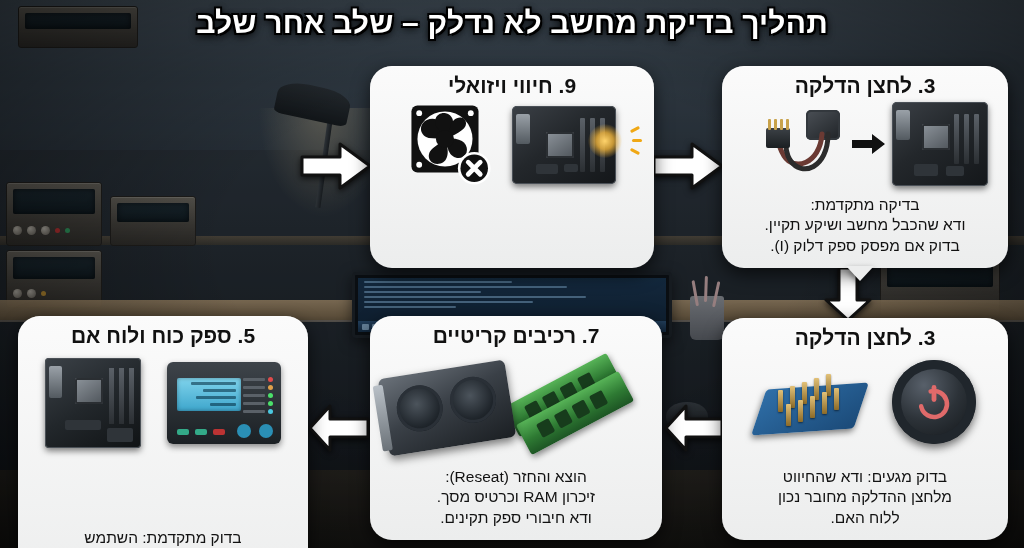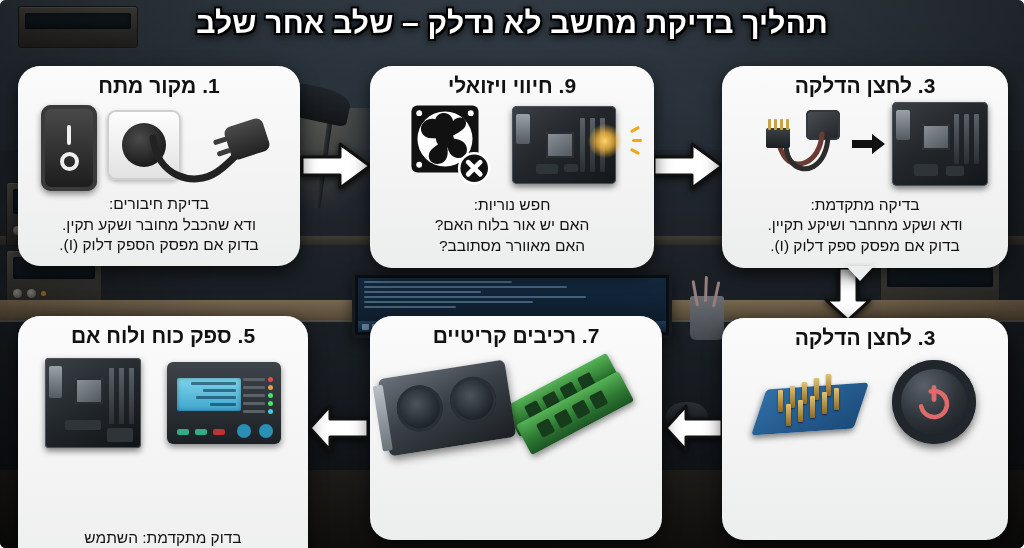--- a/index.html
+++ b/index.html
@@ -9,21 +9,20 @@
     width:1024px; height:548px;
     overflow:hidden;
     font-family:"Liberation Sans","DejaVu Sans",sans-serif;
   }
 
   #stage {
     position:relative;
     width:1024px; height:548px;
     background:#3b82f6;
     overflow:hidden;
-    border-radius:6px;
   }
 
   
   .bg { position:absolute; inset:0; overflow:hidden; }
 
   .bg-sky {
     position:absolute; left:0; top:0; width:1024px; height:190px;
     background:
       linear-gradient(180deg,#4d5a66 0%, #3b4752 38%, #2a333c 100%);
   }
@@ -468,39 +467,20 @@
   </svg>
 
   <svg class="arrow" style="left:664px; top:402px;" width="60" height="52" viewBox="0 0 60 52">
     <path d="M58,17 L22,17 L22,4 L2,26 L22,48 L22,35 L58,35 Z" fill="#ffffff" stroke="#111111" stroke-width="3" stroke-linejoin="round"></path>
   </svg>
 
   <svg class="arrow" style="left:308px; top:402px;" width="62" height="52" viewBox="0 0 62 52">
     <path d="M60,17 L22,17 L22,4 L2,26 L22,48 L22,35 L60,35 Z" fill="#ffffff" stroke="#111111" stroke-width="3" stroke-linejoin="round"></path>
   </svg>
 
-  <div class="card" id="card1">
-    <div class="card-title">1. מקור מתח</div>
-    <div class="card-art" style="gap:4px;">
-      <div style="position:relative; width:176px; height:92px;">
-        <div class="socket" style="position:absolute; left:6px; top:8px;"></div>
-        <svg style="position:absolute; left:46px; top:30px;" width="110" height="62" viewBox="0 0 110 62">
-          <path d="M6,6 C10,44 46,56 70,40 C86,29 92,18 100,14" fill="none" stroke="#222" stroke-width="7" stroke-linecap="round"></path>
-        </svg>
-        <div class="plug" style="position:absolute; left:126px; top:20px; transform:rotate(-18deg);"></div>
-      </div>
-      <div class="rocker">
-        <i class="bar"></i>
-          <i class="circ"></i>
-      </div>
-    </div>
-    <div class="card-body">בדיקת חיבורים:
-ודא שהכבל מחובר ושקע תקין.
-בדוק אם מפסק הספק דלוק (I).</div>
-  </div>
 
   <div class="card" id="card2">
     <div class="card-title">9. חיווי ויזואלי</div>
     <div class="card-art" style="gap:18px;">
       <div class="mobo">
         <div class="io"></div>
         <div class="cpu"></div>
         <div class="slot" style="left:68px"></div>
         <div class="slot" style="left:78px"></div>
         <div class="slot" style="left:88px"></div>
@@ -525,23 +505,20 @@
           <path d="M43,43 C50,61 45,72 34,72 C24,72 20,60 30,53 Z"></path>
           <path d="M43,43 C26,50 16,46 15,56 C15,66 29,70 35,60 Z" opacity="0"></path>
           <path d="M43,43 C60,36 70,30 67,22 C63,14 50,19 49,30 Z"></path>
         </g>
         <circle cx="43" cy="43" r="10.5" fill="#111"></circle>
         <circle cx="77" cy="77" r="19" fill="#fff"></circle>
         <circle cx="77" cy="77" r="16" fill="#111"></circle>
         <path d="M70,70 L84,84 M84,70 L70,84" stroke="#fff" stroke-width="5.5" stroke-linecap="round"></path>
       </svg>
     </div>
-    <div class="card-body">חפש נוריות:
-האם יש אור בלוח האם?
-האם מאוורר מסתובב?</div>
   </div>
 
   <div class="card" id="card3">
     <div class="card-title">3. לחצן הדלקה</div>
     <div class="card-art" style="gap:6px;">
       <div class="mobo" style="width:96px;height:84px;">
         <div class="io"></div>
         <div class="cpu" style="left:30px;top:22px;"></div>
         <div class="slot" style="left:62px; height:50px;"></div>
         <div class="slot" style="left:72px; height:50px;"></div>
@@ -560,21 +537,21 @@
         </svg>
         <div class="conn" style="right:56px; top:22px;">
           <i class="pin" style="left:2px"></i>
             <i class="pin" style="left:8px"></i>
           <i class="pin" style="left:14px"></i>
             <i class="pin" style="left:20px"></i>
         </div>
       </div>
     </div>
     <div class="card-body">בדיקה מתקדמת:
-ודא ושקע מחחבר ושיקע תקיין.
+ודא שהכבל מחשב ושיקע תקיין.
 בדוק אם מפסק ספק דלוק (I).</div>
   </div>
   <div class="notch"></div>
 
   <div class="card" id="card3b">
     <div class="card-title">3. לחצן הדלקה</div>
     <div class="card-art" style="gap:26px; margin:6px 0 4px;">
       <div class="pwr-button">
         <svg width="40" height="40" viewBox="0 0 40 40">
           <circle cx="20" cy="22" r="13" fill="none" stroke="#e06a6a" stroke-width="4.5" stroke-dasharray="62 20" transform="rotate(-105 20 22)" stroke-linecap="round"></circle>
@@ -588,20 +565,23 @@
         <i class="gpin" style="left:48px; top:18px;"></i>
         <i class="gpin" style="left:60px; top:14px;"></i>
         <i class="gpin" style="left:72px; top:10px;"></i>
         <i class="gpin" style="left:32px; top:40px;"></i>
         <i class="gpin" style="left:44px; top:36px;"></i>
         <i class="gpin" style="left:56px; top:32px;"></i>
         <i class="gpin" style="left:68px; top:28px;"></i>
         <i class="gpin" style="left:80px; top:24px;"></i>
       </div>
     </div>
+    <div class="card-body" style="padding-left:0;">בדוק מגעים: ודא שהחיווט
+מלחצן ההדלקה מחובר נכון
+ללוח האם.</div>
   </div>
 
   <div class="card" id="card4">
     <div class="card-title">7. רכיבים קריטיים</div>
     <div class="card-art" style="gap:22px; margin:8px 0 2px;">
       <div class="ram" style="width:116px;">
         <div class="ram-stick" style="left:-28px; top:18px;">
           <i class="ic" style="left:18px"></i>
             <i class="ic" style="left:38px"></i>
           <i class="ic" style="left:58px"></i>
@@ -613,20 +593,23 @@
           <i class="ic" style="left:58px"></i>
             <i class="ic" style="left:78px"></i>
         </div>
       </div>
       <div class="gpu">
         <div class="gpu-bracket"></div>
         <div class="gpu-fan" style="left:14px;"></div>
         <div class="gpu-fan" style="left:68px;"></div>
       </div>
     </div>
+    <div class="card-body">הוצא והחזר (Reseat):
+זיכרון RAM וכרטיס מסך.
+ודא חיבורי ספק תקינים.</div>
   </div>
 
   <div class="card" id="card5">
     <div class="card-title">5. ספק כוח ולוח אם</div>
     <div class="card-art" style="gap:26px; margin:6px 0 2px;">
       <div class="psu-tester">
         <div class="lcd">
           <div class="lcdline" style="width:70%"></div>
           <div class="lcdline" style="width:52%"></div>
           <div class="lcdline" style="width:62%"></div>

